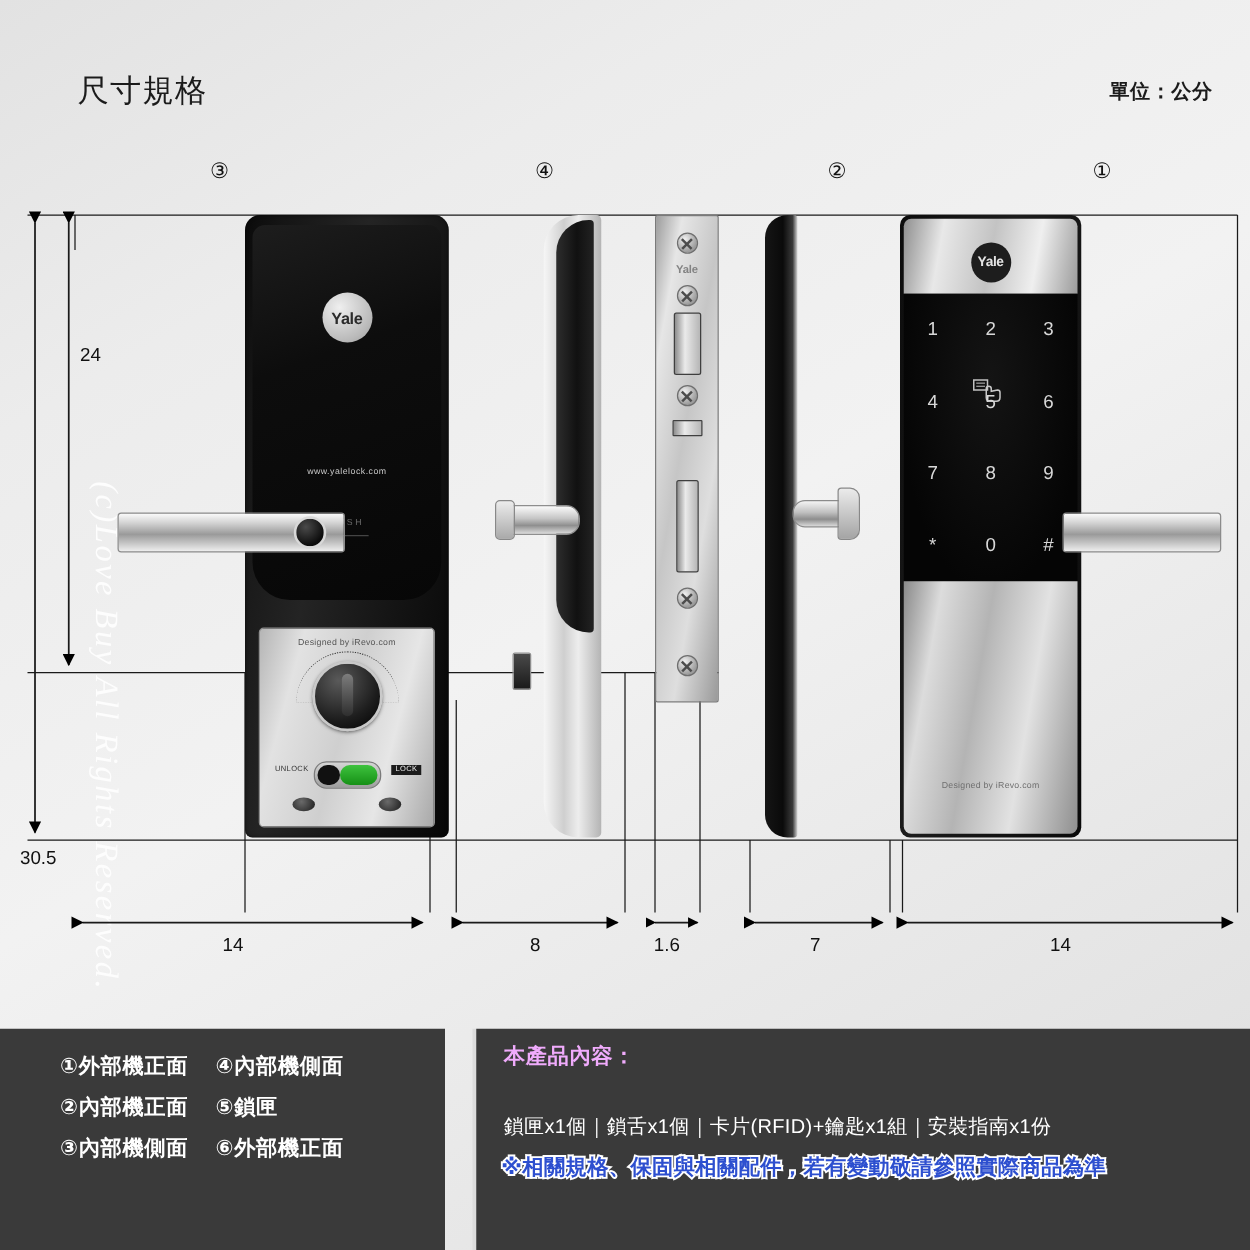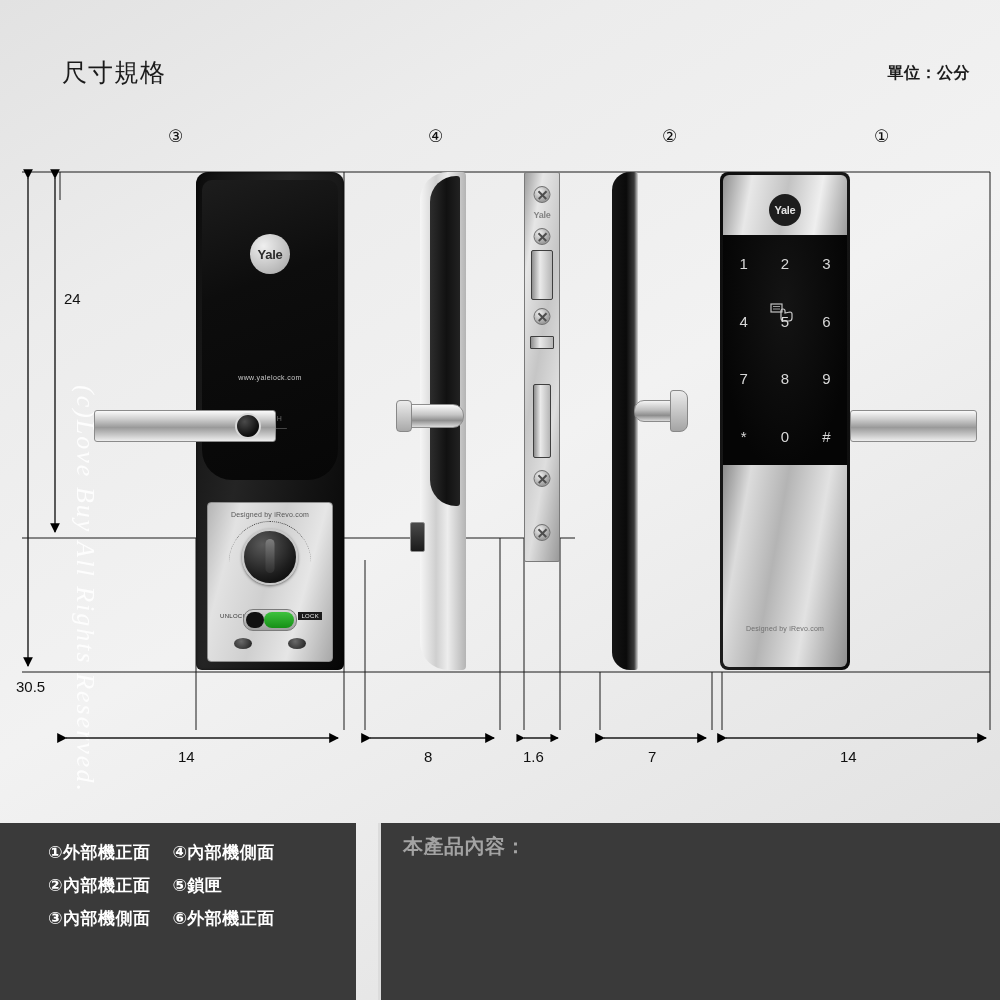--- a/index.html
+++ b/index.html
@@ -39,21 +39,21 @@
 
   
   .dimsvg{position:absolute;left:0;top:0;width:1000px;height:1000px;}
 
   .dimtext{
     position:absolute;font-size:15px;color:#111;
     font-family:"Liberation Sans",sans-serif;
   }
 
   
-  .unitbox{position:absolute;}
+  .unitbox{position:absolute;padding-left:15px;}
 
   
   #u3{left:196px;top:172px;width:148px;height:498px;}
   #u3 .body{
     position:absolute;inset:0;border-radius:12px 12px 6px 6px;
     background:linear-gradient(100deg,#0a0a0a 0%,#151515 12%,#242424 40%,#141414 70%,#060606 100%);
     box-shadow:0 0 3px rgba(0,0,0,.6) inset;
   }
   #u3 .glass{
     position:absolute;left:6px;top:8px;right:6px;height:300px;border-radius:10px 10px 30px 30px;
@@ -248,21 +248,21 @@
   #contentpanel{left:381px;right:0;}
   .divider{position:absolute;left:378px;top:823px;width:3px;height:177px;background:#dcdcdc;}
 
   .legend-grid{
     position:absolute;left:48px;top:18px;
     display:grid;grid-template-columns:auto auto;column-gap:22px;row-gap:10px;
   }
   .legend-item{font-size:17px;color:#fff;font-weight:700;letter-spacing:.5px;white-space:nowrap;}
 
   .contents-title{
-    position:absolute;left:22px;top:10px;font-size:20px;color:#a3a3a3;font-weight:700;letter-spacing:.5px;
+    position:absolute;left:22px;top:10px;font-size:17px;color:#f0abfc;font-weight:700;letter-spacing:.5px;
   }
   .contents-line{
     position:absolute;left:22px;font-size:16px;color:#fff;letter-spacing:.3px;white-space:nowrap;
   }
   #cl1{top:41px;} #cl2{top:68px;}
   .note{
     position:absolute;left:20px;top:99px;font-size:17px;font-weight:700;
     color:#2d4fcf;letter-spacing:.3px;white-space:nowrap;
     -webkit-text-stroke:3px #ffffff;paint-order:stroke fill;
   }
@@ -317,21 +317,21 @@
 
     <g stroke="#1a1a1a" stroke-width="1.4" fill="none">
       <line x1="66" y1="738" x2="338" y2="738" marker-start="url(#ah)" marker-end="url(#ah)"></line>
       <line x1="370" y1="738" x2="494" y2="738" marker-start="url(#ah)" marker-end="url(#ah)"></line>
       <line x1="524" y1="738" x2="558" y2="738" marker-start="url(#ahs)" marker-end="url(#ahs)"></line>
       <line x1="604" y1="738" x2="706" y2="738" marker-start="url(#ah)" marker-end="url(#ah)"></line>
       <line x1="726" y1="738" x2="986" y2="738" marker-start="url(#ah)" marker-end="url(#ah)"></line>
     </g>
   </svg>
 
-  <div class="dimtext" style="left:64px;top:290px">24</div>
+  <div class="dimtext" style="left:64px;top:276px">24</div>
   <div class="dimtext" style="left:16px;top:678px">30.5</div>
   <div class="dimtext" style="left:178px;top:748px">14</div>
   <div class="dimtext" style="left:424px;top:748px">8</div>
   <div class="dimtext" style="left:523px;top:748px">1.6</div>
   <div class="dimtext" style="left:648px;top:748px">7</div>
   <div class="dimtext" style="left:840px;top:748px">14</div>
 
   <div class="unitbox" id="u3">
     <div class="body"></div>
     <div class="glass"></div>
@@ -423,15 +423,17 @@
       <div class="legend-item"><span>⑤</span><span>鎖匣</span></div>
       <div class="legend-item"><span>③</span><span>內部機側面</span></div>
       <div class="legend-item"><span>⑥</span><span>外部機正面</span></div>
     </div>
   </div>
 
   <div class="divider"></div>
 
   <div class="darkpanel" id="contentpanel">
     <div class="contents-title">本產品內容：</div>
+    <div class="contents-line" id="cl2">鎖匣x1個｜鎖舌x1個｜卡片(RFID)+鑰匙x1組｜安裝指南x1份</div>
+    <div class="note">※相關規格、保固與相關配件，若有變動敬請參照實際商品為準</div>
   </div>
 
 </div>
 
 </body></html>

